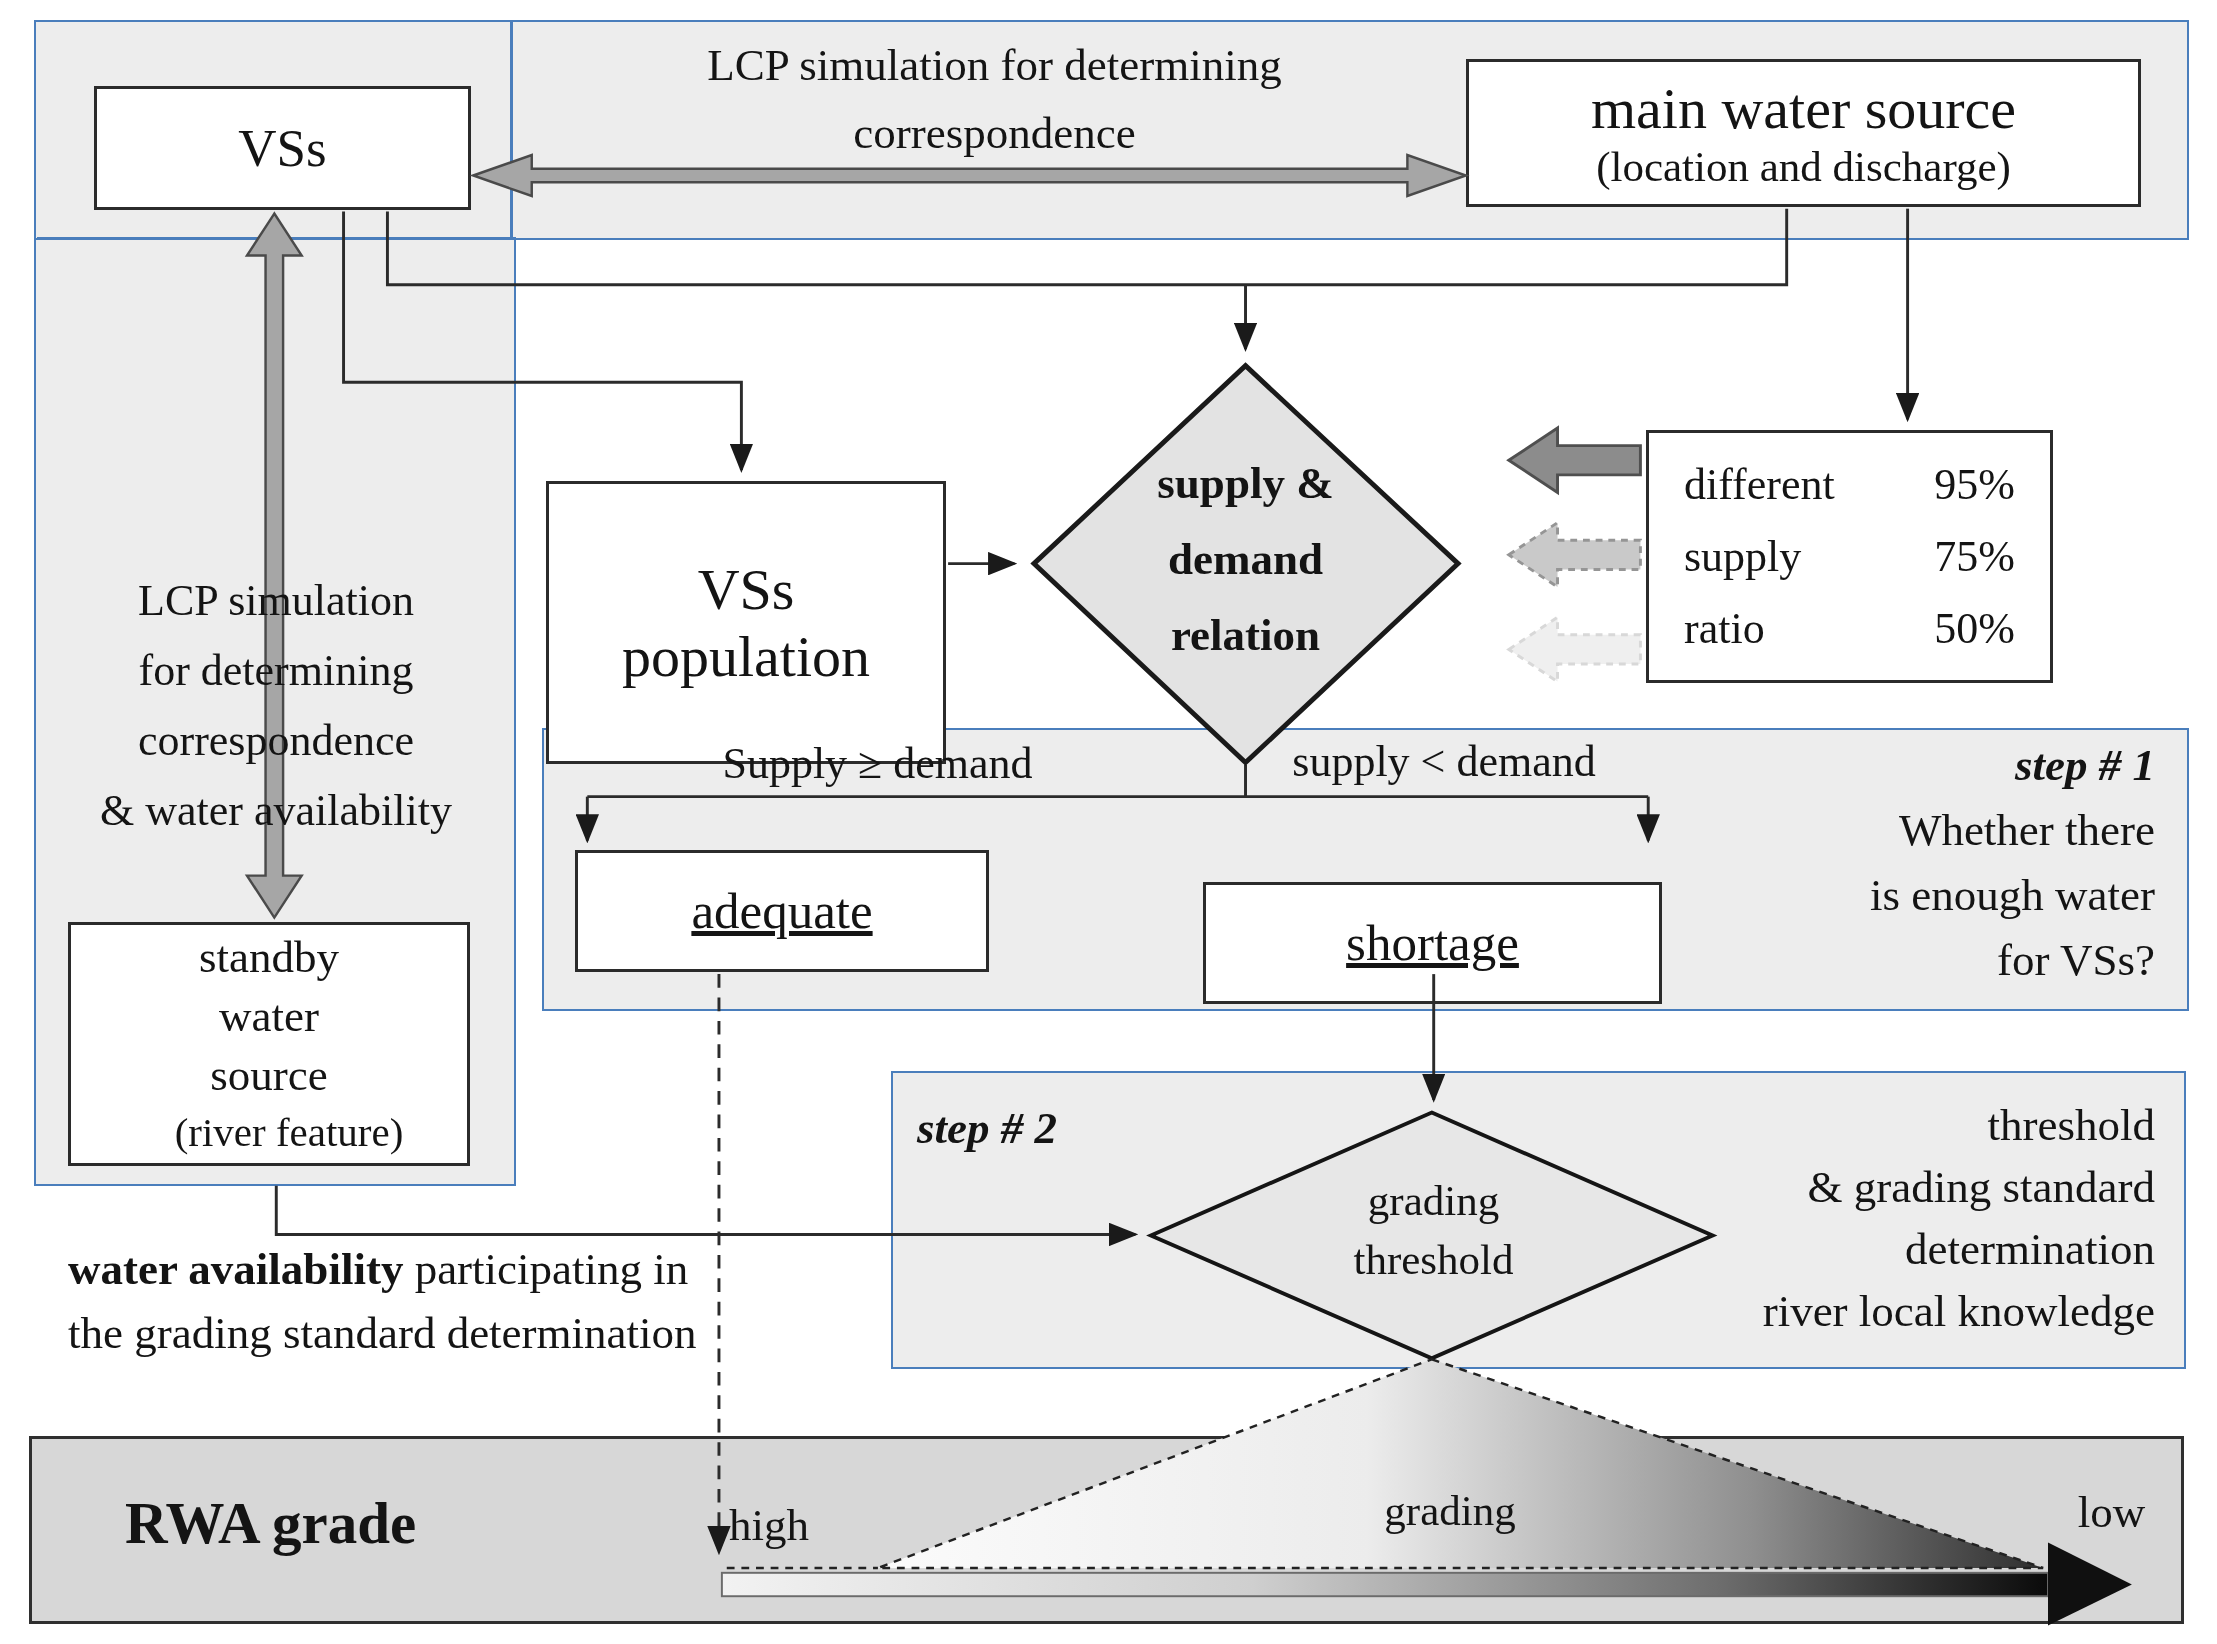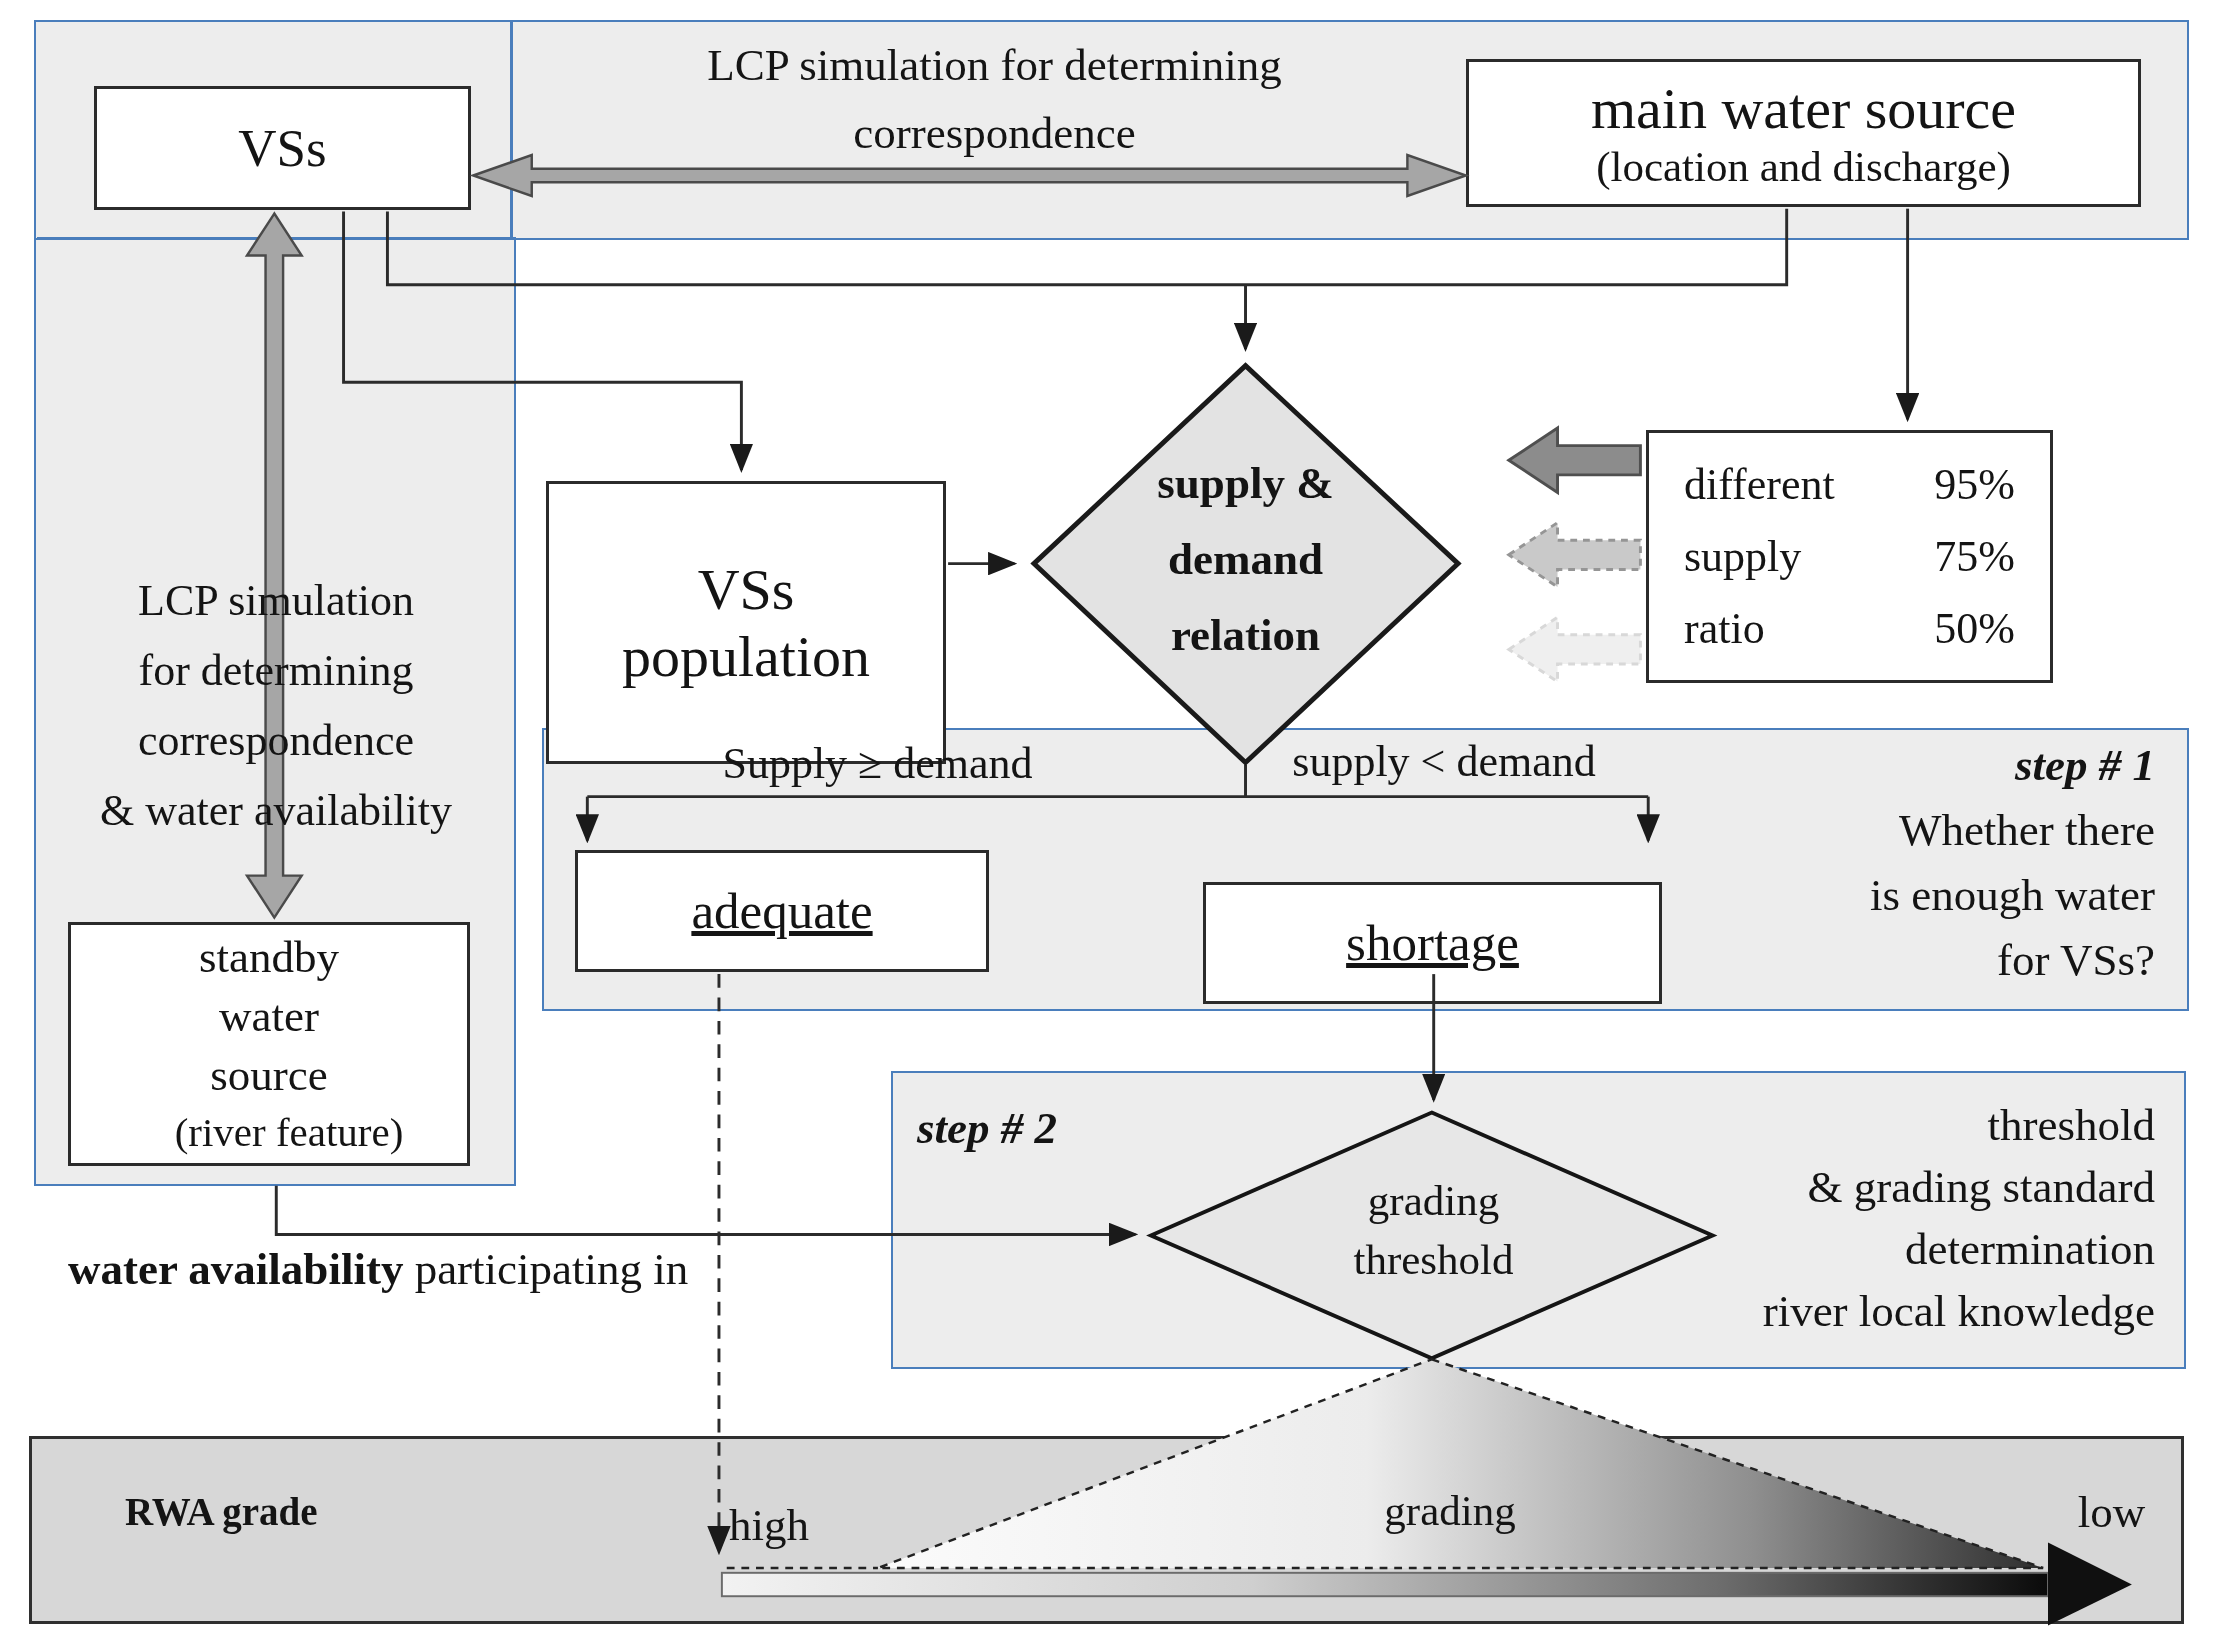--- a/index.html
+++ b/index.html
@@ -10,21 +10,21 @@
   .seg{position:absolute;background:#4a7ebc;}
   .wbox{position:absolute;background:#fff;border:3.9px solid #2b2b2b;box-sizing:border-box;
         display:flex;flex-direction:column;align-items:center;justify-content:center;text-align:center;}
   .txt{position:absolute;white-space:nowrap;}
   .ctr{text-align:center;}
   .rgt{text-align:right;}
   .line{display:block;}
   svg{position:absolute;left:0;top:0;}
   .layer{position:absolute;left:0;top:0;width:100%;height:100%;}
   .f42{font-size:41px;} .f44{font-size:43px;} .f45{font-size:44px;} .f46{font-size:45px;}
-  .f48{font-size:58px;} .f50{font-size:51px;text-decoration:underline;} .f54{font-size:53px;} .f58{font-size:39px;}
+  .f48{font-size:58px;} .f50{font-size:51px;text-decoration:underline;} .f54{font-size:53px;} .f58{font-size:59px;}
   .b{font-weight:bold;} .bi{font-weight:bold;font-style:italic;}
 </style>
 </head>
 <body>
 
 <div id="canvas">
 
   <div class="panel" style="left:34px;top:19.5px;width:482px;height:1166px;"></div>
   <div class="panel" style="left:34px;top:19.5px;width:2155px;height:220px;"></div>
   <div class="seg" style="left:37px;top:237px;width:479px;height:2.9px;"></div>
@@ -161,20 +161,21 @@
 
     <div class="txt rgt f46" style="left:1716px;top:1094px;width:439px;line-height:62px;">
       <span class="line">threshold</span>
       <span class="line">&amp; grading standard</span>
       <span class="line">determination</span>
       <span class="line">river local knowledge</span>
     </div>
 
     <div class="txt f46" style="left:68px;top:1237px;width:878px;line-height:64px;">
       <span class="line"><span class="b">water availability</span><span> participating in</span></span>
+      <span class="line">the grading standard determination</span>
     </div>
 
     <div class="txt f58 b" style="left:125px;top:1489px;">RWA grade</div>
     <div class="txt f46" style="left:729px;top:1499px;">high</div>
     <div class="txt ctr f44" style="left:1360px:;left:1360px;top:1486px;width:180px;">grading</div>
     <div class="txt ctr f46" style="left:2053px;top:1486px;width:117px;">low</div>
   </div>
 
 </div>
 

